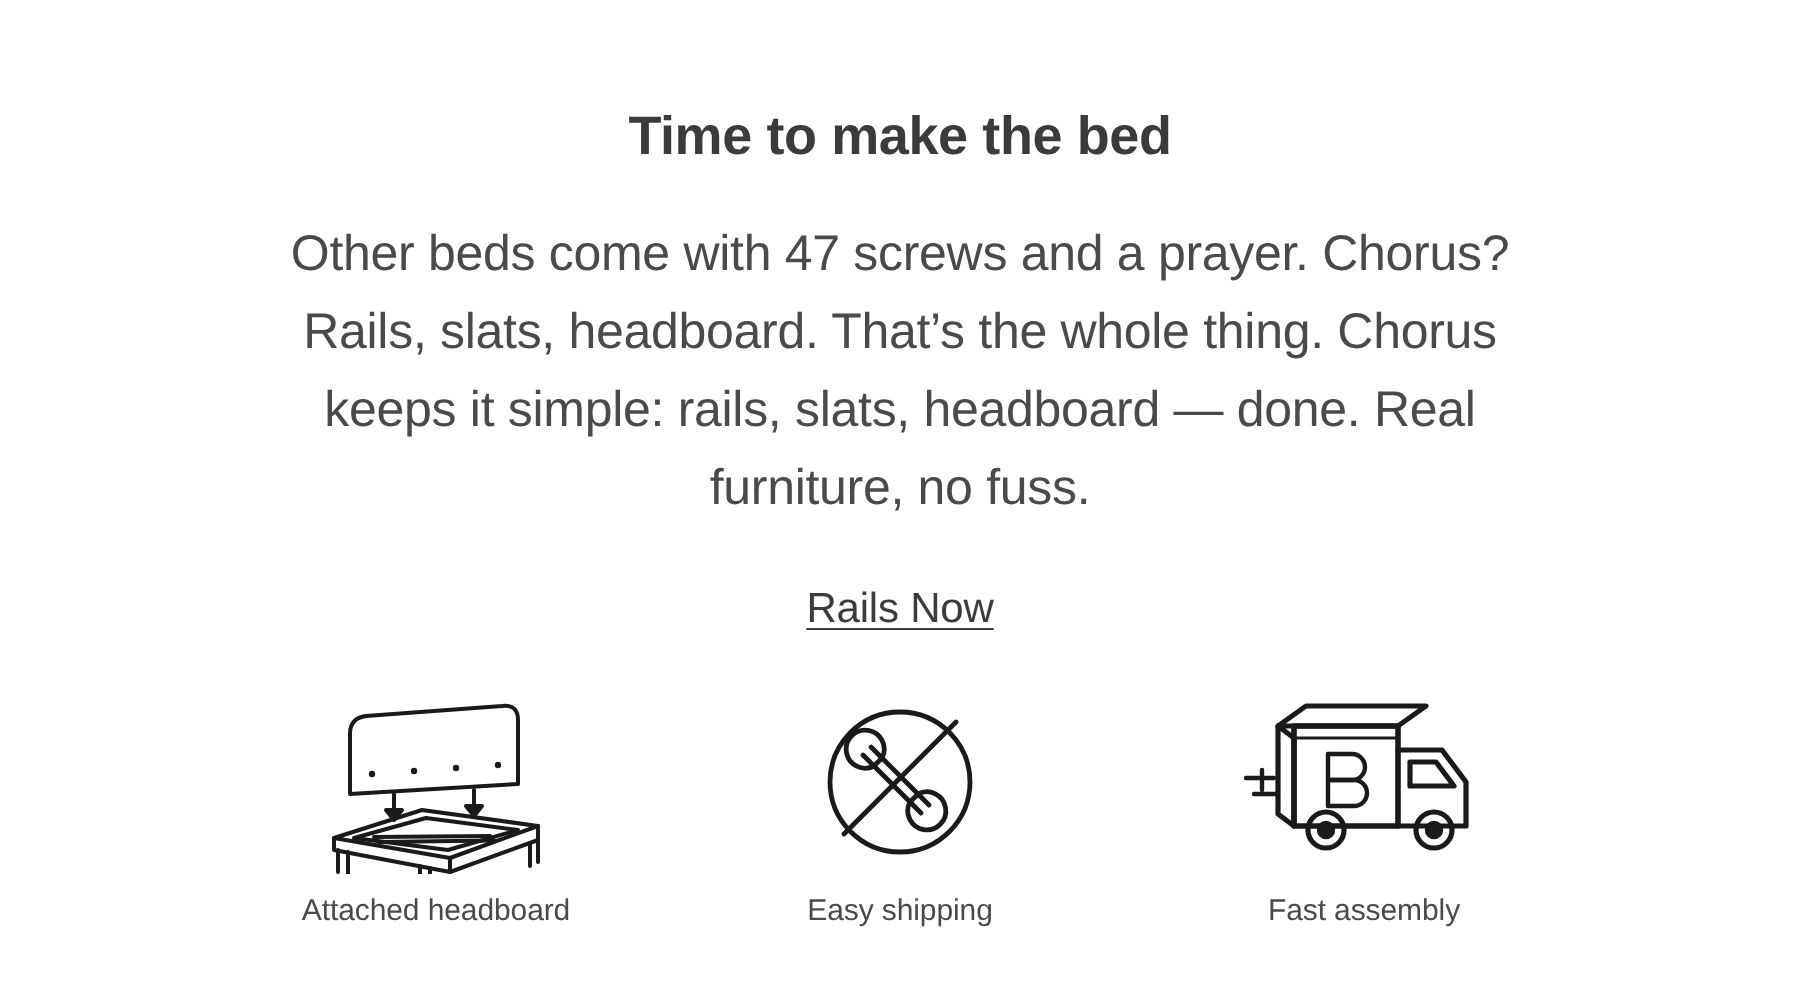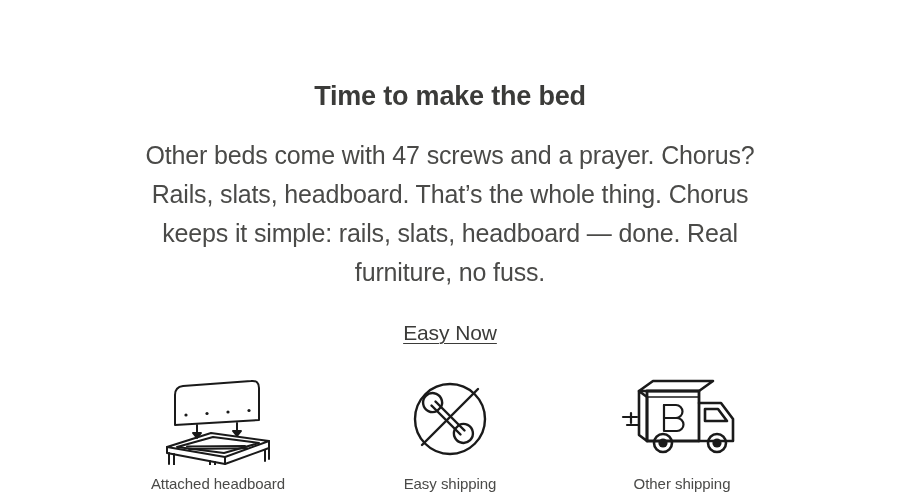--- a/index.html
+++ b/index.html
@@ -21,21 +21,21 @@
     height: 501px;
     box-sizing: border-box;
     display: flex;
     flex-direction: column;
     align-items: center;
     background: #ffffff;
   }
 
   .heading {
     margin: 0;
-    padding-top: 80px;
+    padding-top: 52px;
     font-size: 27px;
     font-weight: bold;
     letter-spacing: -0.2px;
     color: #3b3b39;
     text-align: center;
     line-height: 1.2;
   }
 
   .body-copy {
     margin: 0;
@@ -97,21 +97,21 @@
 </head>
 <body>
 
 <div class="promo-section">
 
   <h1 class="heading">Time to make the bed</h1>
 
   <p class="body-copy">Other beds come with 47 screws and a prayer. Chorus? Rails, slats, headboard. That’s the whole thing. Chorus keeps it simple: rails, slats, headboard — done. Real furniture, no fuss.</p>
 
   <div class="cta-wrap">
-    <a class="cta-link" href="#">Easy Now</a>
+    <a class="cta-link" href="#">Rails Now</a>
   </div>
 
   <div class="features">
 
     <div class="feature">
       <div class="feature-icon">
         <svg width="130" height="92" viewBox="0 0 130 92" fill="none" stroke="#1a1a1a" stroke-width="2" stroke-linecap="round" stroke-linejoin="round">
 
           <path d="M22 22 Q22 14 30 13 L98 8 Q106 7 106 15 L106 47 L22 52 Z"></path>
 
@@ -193,17 +193,17 @@
           <path d="M6 44 L20 44" stroke-width="2.2"></path>
           <path d="M10 52 L22 52" stroke-width="2.2"></path>
           <path d="M14 40 L14 50" stroke-width="2.2"></path>
 
           <circle cx="46" cy="70" r="9"></circle>
           <circle cx="46" cy="70" r="4.6" fill="#1a1a1a" stroke="none"></circle>
           <circle cx="100" cy="70" r="9"></circle>
           <circle cx="100" cy="70" r="4.6" fill="#1a1a1a" stroke="none"></circle>
         </svg>
       </div>
-      <div class="feature-label">Other shipping</div>
+      <div class="feature-label">Fast assembly</div>
     </div>
 
   </div>
 </div>
 
 </body></html>

